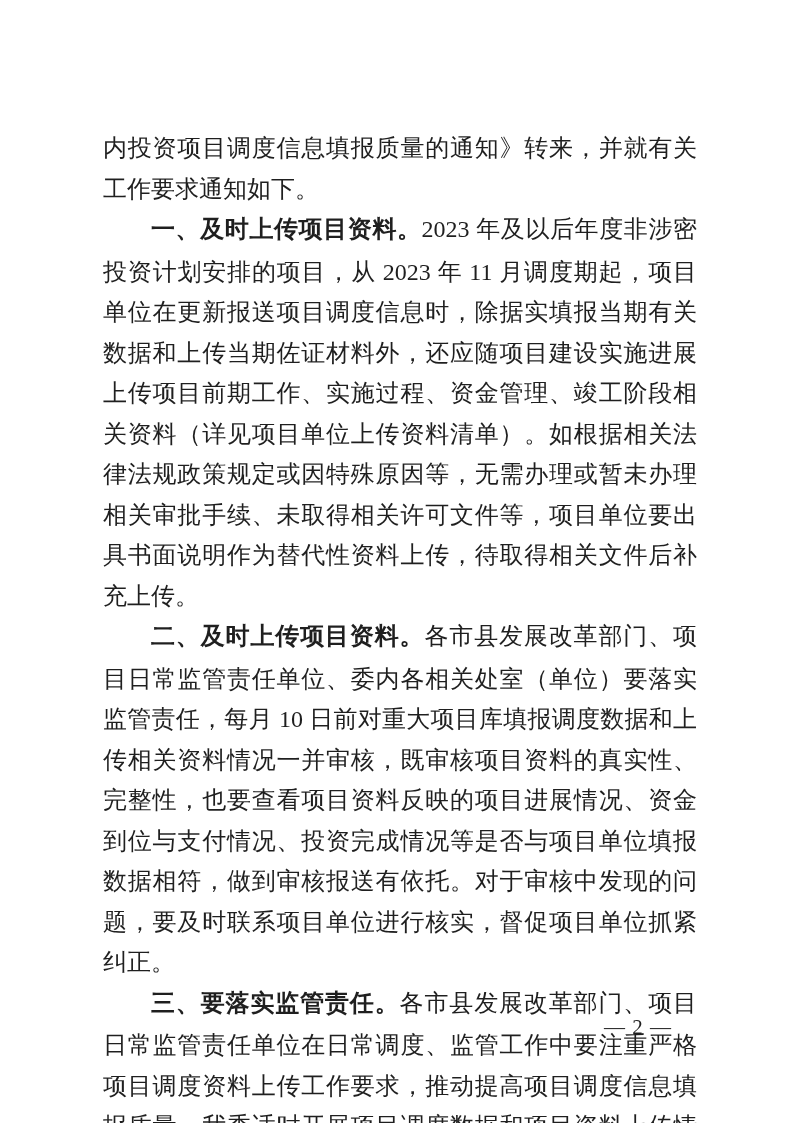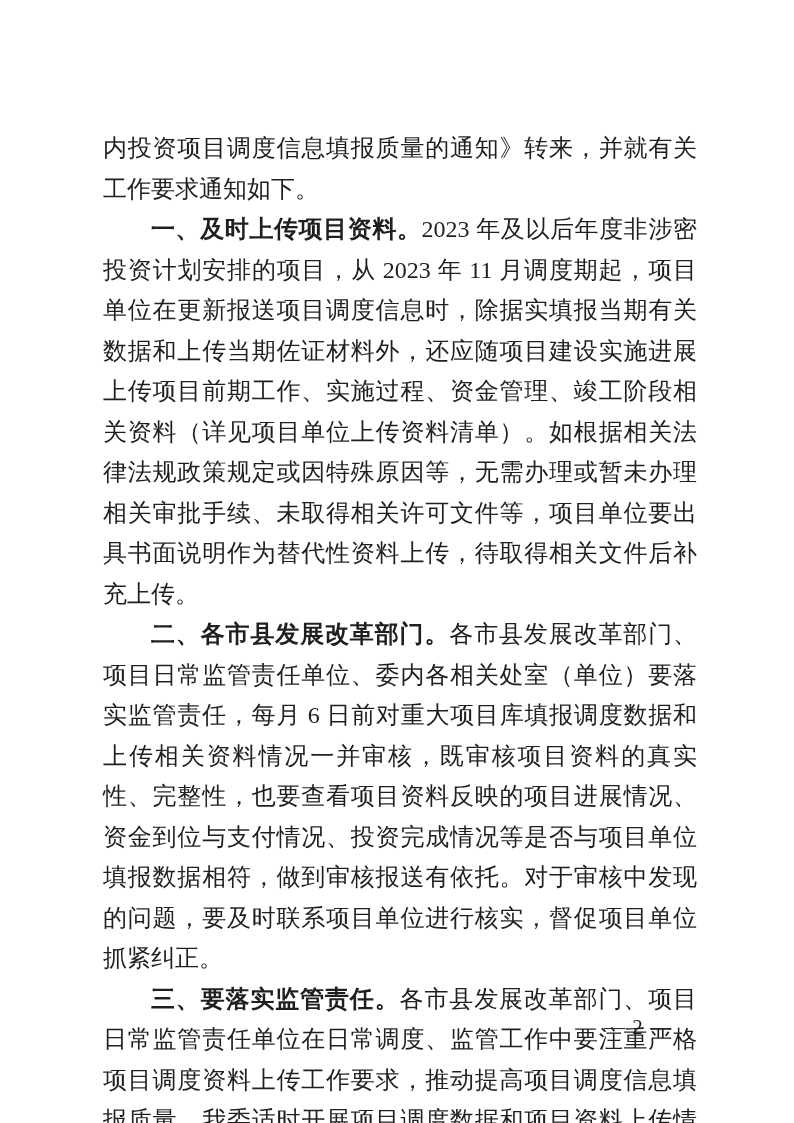--- a/index.html
+++ b/index.html
@@ -27,21 +27,21 @@
       text-justify: inter-ideograph;
     }
     .para {
       margin: 0;
       padding: 0;
     }
     .para.indent {
       text-indent: 2em;
     }
     .heading {
-      font-family: Liberation Sans, sans-serif;
+      font-family: Liberation Mono, monospace;
       font-weight: 700;
     }
     .page-number {
       position: absolute;
       top: 1012px;
       right: 122px;
       font-size: 21px;
       line-height: 30px;
       letter-spacing: 1px;
       color: #1f1f1f;
@@ -51,20 +51,20 @@
 </head>
 <body>
 
 <div class="page">
   <div class="content">
 
     <p class="para"><span class="body-text">内投资项目调度信息填报质量的通知》转来，并就有关工作要求通知如下。</span></p>
 
     <p class="para indent"><span class="heading">一、及时上传项目资料。</span><span class="body-text">2023 年及以后年度非涉密投资计划安排的项目，从 2023 年 11 月调度期起，项目单位在更新报送项目调度信息时，除据实填报当期有关数据和上传当期佐证材料外，还应随项目建设实施进展上传项目前期工作、实施过程、资金管理、竣工阶段相关资料（详见项目单位上传资料清单）。如根据相关法律法规政策规定或因特殊原因等，无需办理或暂未办理相关审批手续、未取得相关许可文件等，项目单位要出具书面说明作为替代性资料上传，待取得相关文件后补充上传。</span></p>
 
-    <p class="para indent"><span class="heading">二、各市县发展改革部门。</span><span class="body-text">各市县发展改革部门、项目日常监管责任单位、委内各相关处室（单位）要落实监管责任，每月 6 日前对重大项目库填报调度数据和上传相关资料情况一并审核，既审核项目资料的真实性、完整性，也要查看项目资料反映的项目进展情况、资金到位与支付情况、投资完成情况等是否与项目单位填报数据相符，做到审核报送有依托。对于审核中发现的问题，要及时联系项目单位进行核实，督促项目单位抓紧纠正。</span></p>
+    <p class="para indent"><span class="heading">二、及时上传项目资料。</span><span class="body-text">各市县发展改革部门、项目日常监管责任单位、委内各相关处室（单位）要落实监管责任，每月 10 日前对重大项目库填报调度数据和上传相关资料情况一并审核，既审核项目资料的真实性、完整性，也要查看项目资料反映的项目进展情况、资金到位与支付情况、投资完成情况等是否与项目单位填报数据相符，做到审核报送有依托。对于审核中发现的问题，要及时联系项目单位进行核实，督促项目单位抓紧纠正。</span></p>
 
     <p class="para indent"><span class="heading">三、要落实监管责任。</span><span class="body-text">各市县发展改革部门、项目日常监管责任单位在日常调度、监管工作中要注重严格项目调度资料上传工作要求，推动提高项目调度信息填报质量。我委适时开展项目调度数据和项目资料上传情况抽查核验，对于检查发</span></p>
 
   </div>
 
   <div class="page-number">— 2 —</div>
 </div>
 
 </body></html>

